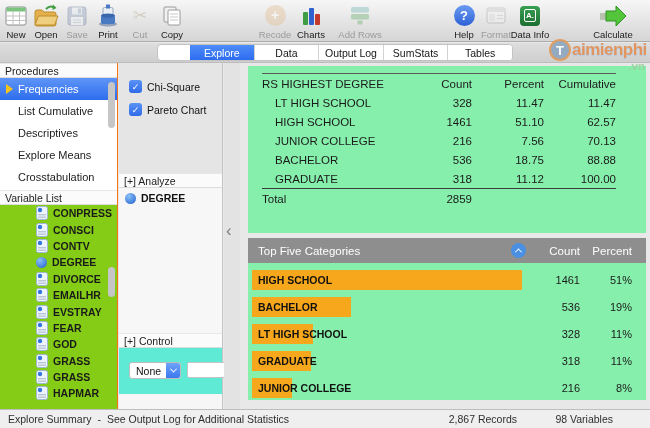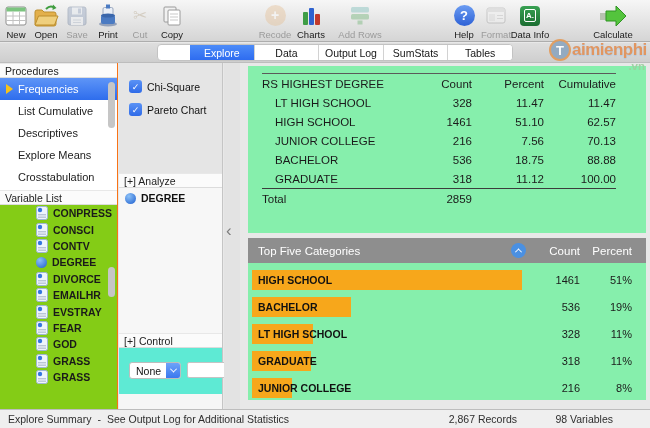--- a/index.html
+++ b/index.html
@@ -460,20 +460,32 @@
                 <rect x="0.5" y="0.5" width="11" height="13" rx="2" fill="#eef4fb" stroke="#9fb6d4"></rect>
                 <circle cx="4" cy="4" r="2.2" fill="#3577e0"></circle>
                 <rect x="2" y="8" width="8" height="1.4" fill="#b9c6d6"></rect>
                 <rect x="2" y="10.5" width="8" height="1.4" fill="#b9c6d6"></rect>
               </svg>
             </span>
 
             <span>GRASS</span>
           </div>
 
+          <div class="var-item">
+            <span class="vicon doc-wrap">
+              <svg width="12" height="14" viewBox="0 0 12 14">
+                <rect x="0.5" y="0.5" width="11" height="13" rx="2" fill="#eef4fb" stroke="#9fb6d4"></rect>
+                <circle cx="4" cy="4" r="2.2" fill="#3577e0"></circle>
+                <rect x="2" y="8" width="8" height="1.4" fill="#b9c6d6"></rect>
+                <rect x="2" y="10.5" width="8" height="1.4" fill="#b9c6d6"></rect>
+              </svg>
+            </span>
+
+            <span>HAPMAR</span>
+          </div>
         </div>
     </div>
 
     <div class="col2">
       <div class="opt-body">
 
           <div class="chk-row">
             <span class="chk">✓</span>
             <span>Chi-Square</span>
           </div>

